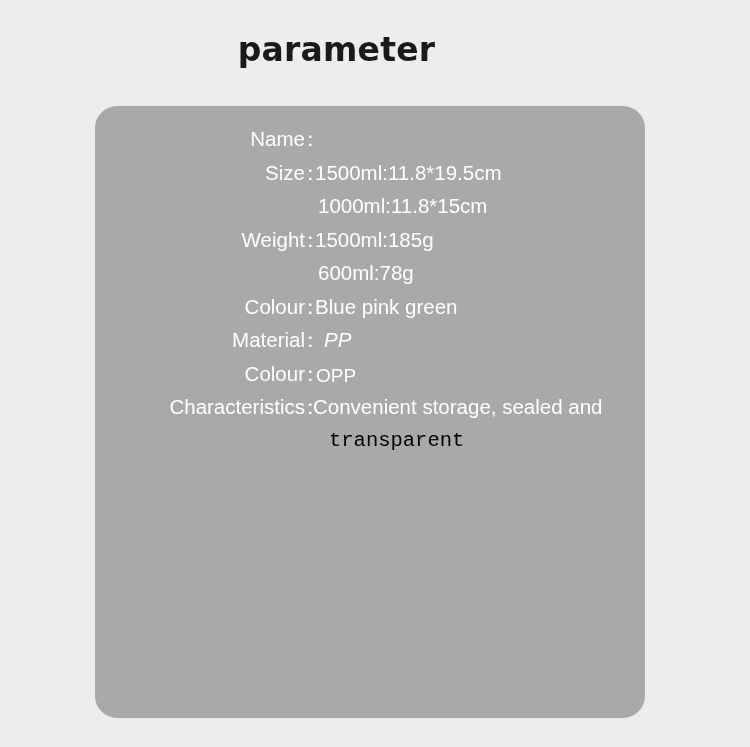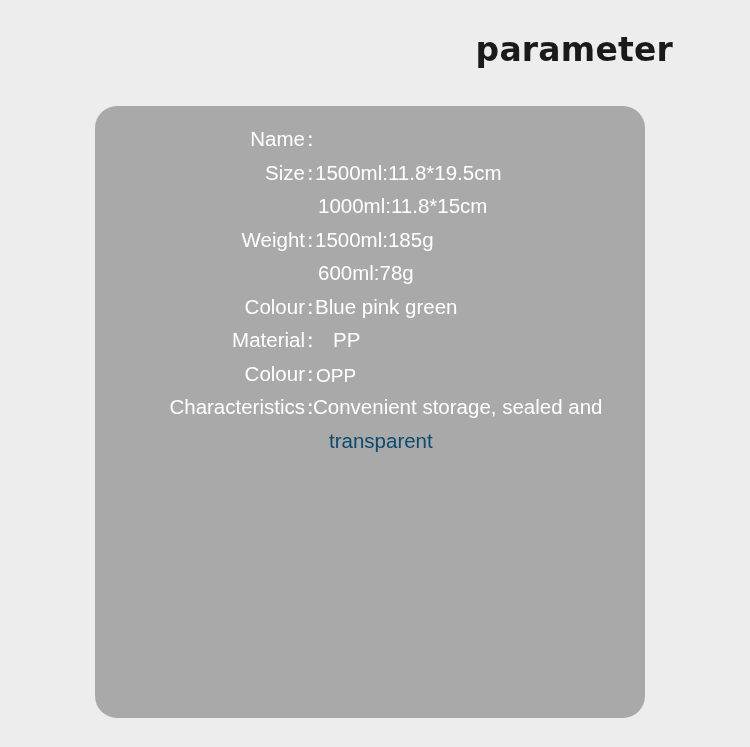--- a/index.html
+++ b/index.html
@@ -13,21 +13,21 @@
     font-family: "DejaVu Sans", sans-serif;
     overflow: hidden;
     position: relative;
   }
 
   #page-title {
     position: absolute;
     left: 0;
     top: 30px;
     width: 673px;
-    text-align: right;
+    text-align: center;
     font-size: 33px;
     font-weight: bold;
     color: #1a1a1a;
     letter-spacing: 0.2px;
     font-family: "DejaVu Sans", sans-serif;
   }
 
   #spec-panel {
     position: absolute;
     left: 95px;
@@ -90,42 +90,43 @@
     left: 223px;
   }
 
   
   .spec-row.tight .spec-value {
     left: 216px;
   }
 
   
   .spec-row.nudge .spec-value {
-    left: 238px;
+    left: 229px;
+    font-style: italic;
   }
 
   
   .spec-row.small .spec-value {
     left: 221px;
     font-size: 19px;
     top: 2px;
   }
 
   .spec-row.wrap .spec-value {
     left: 218px;
   }
 
   .spec-subline {
     position: absolute;
     left: 234px;
     top: 0;
-    color: #0c4a6e;
+    color: #000000;
     font-size: 20.5px;
     line-height: 33.5px;
-    font-family: Liberation Sans, sans-serif;
+    font-family: Liberation Mono, monospace;
     white-space: nowrap;
   }
 </style>
 </head>
 <body>
 
 <div id="page-title">parameter</div>
 
 <div id="spec-panel">
   <div class="spec-list">

